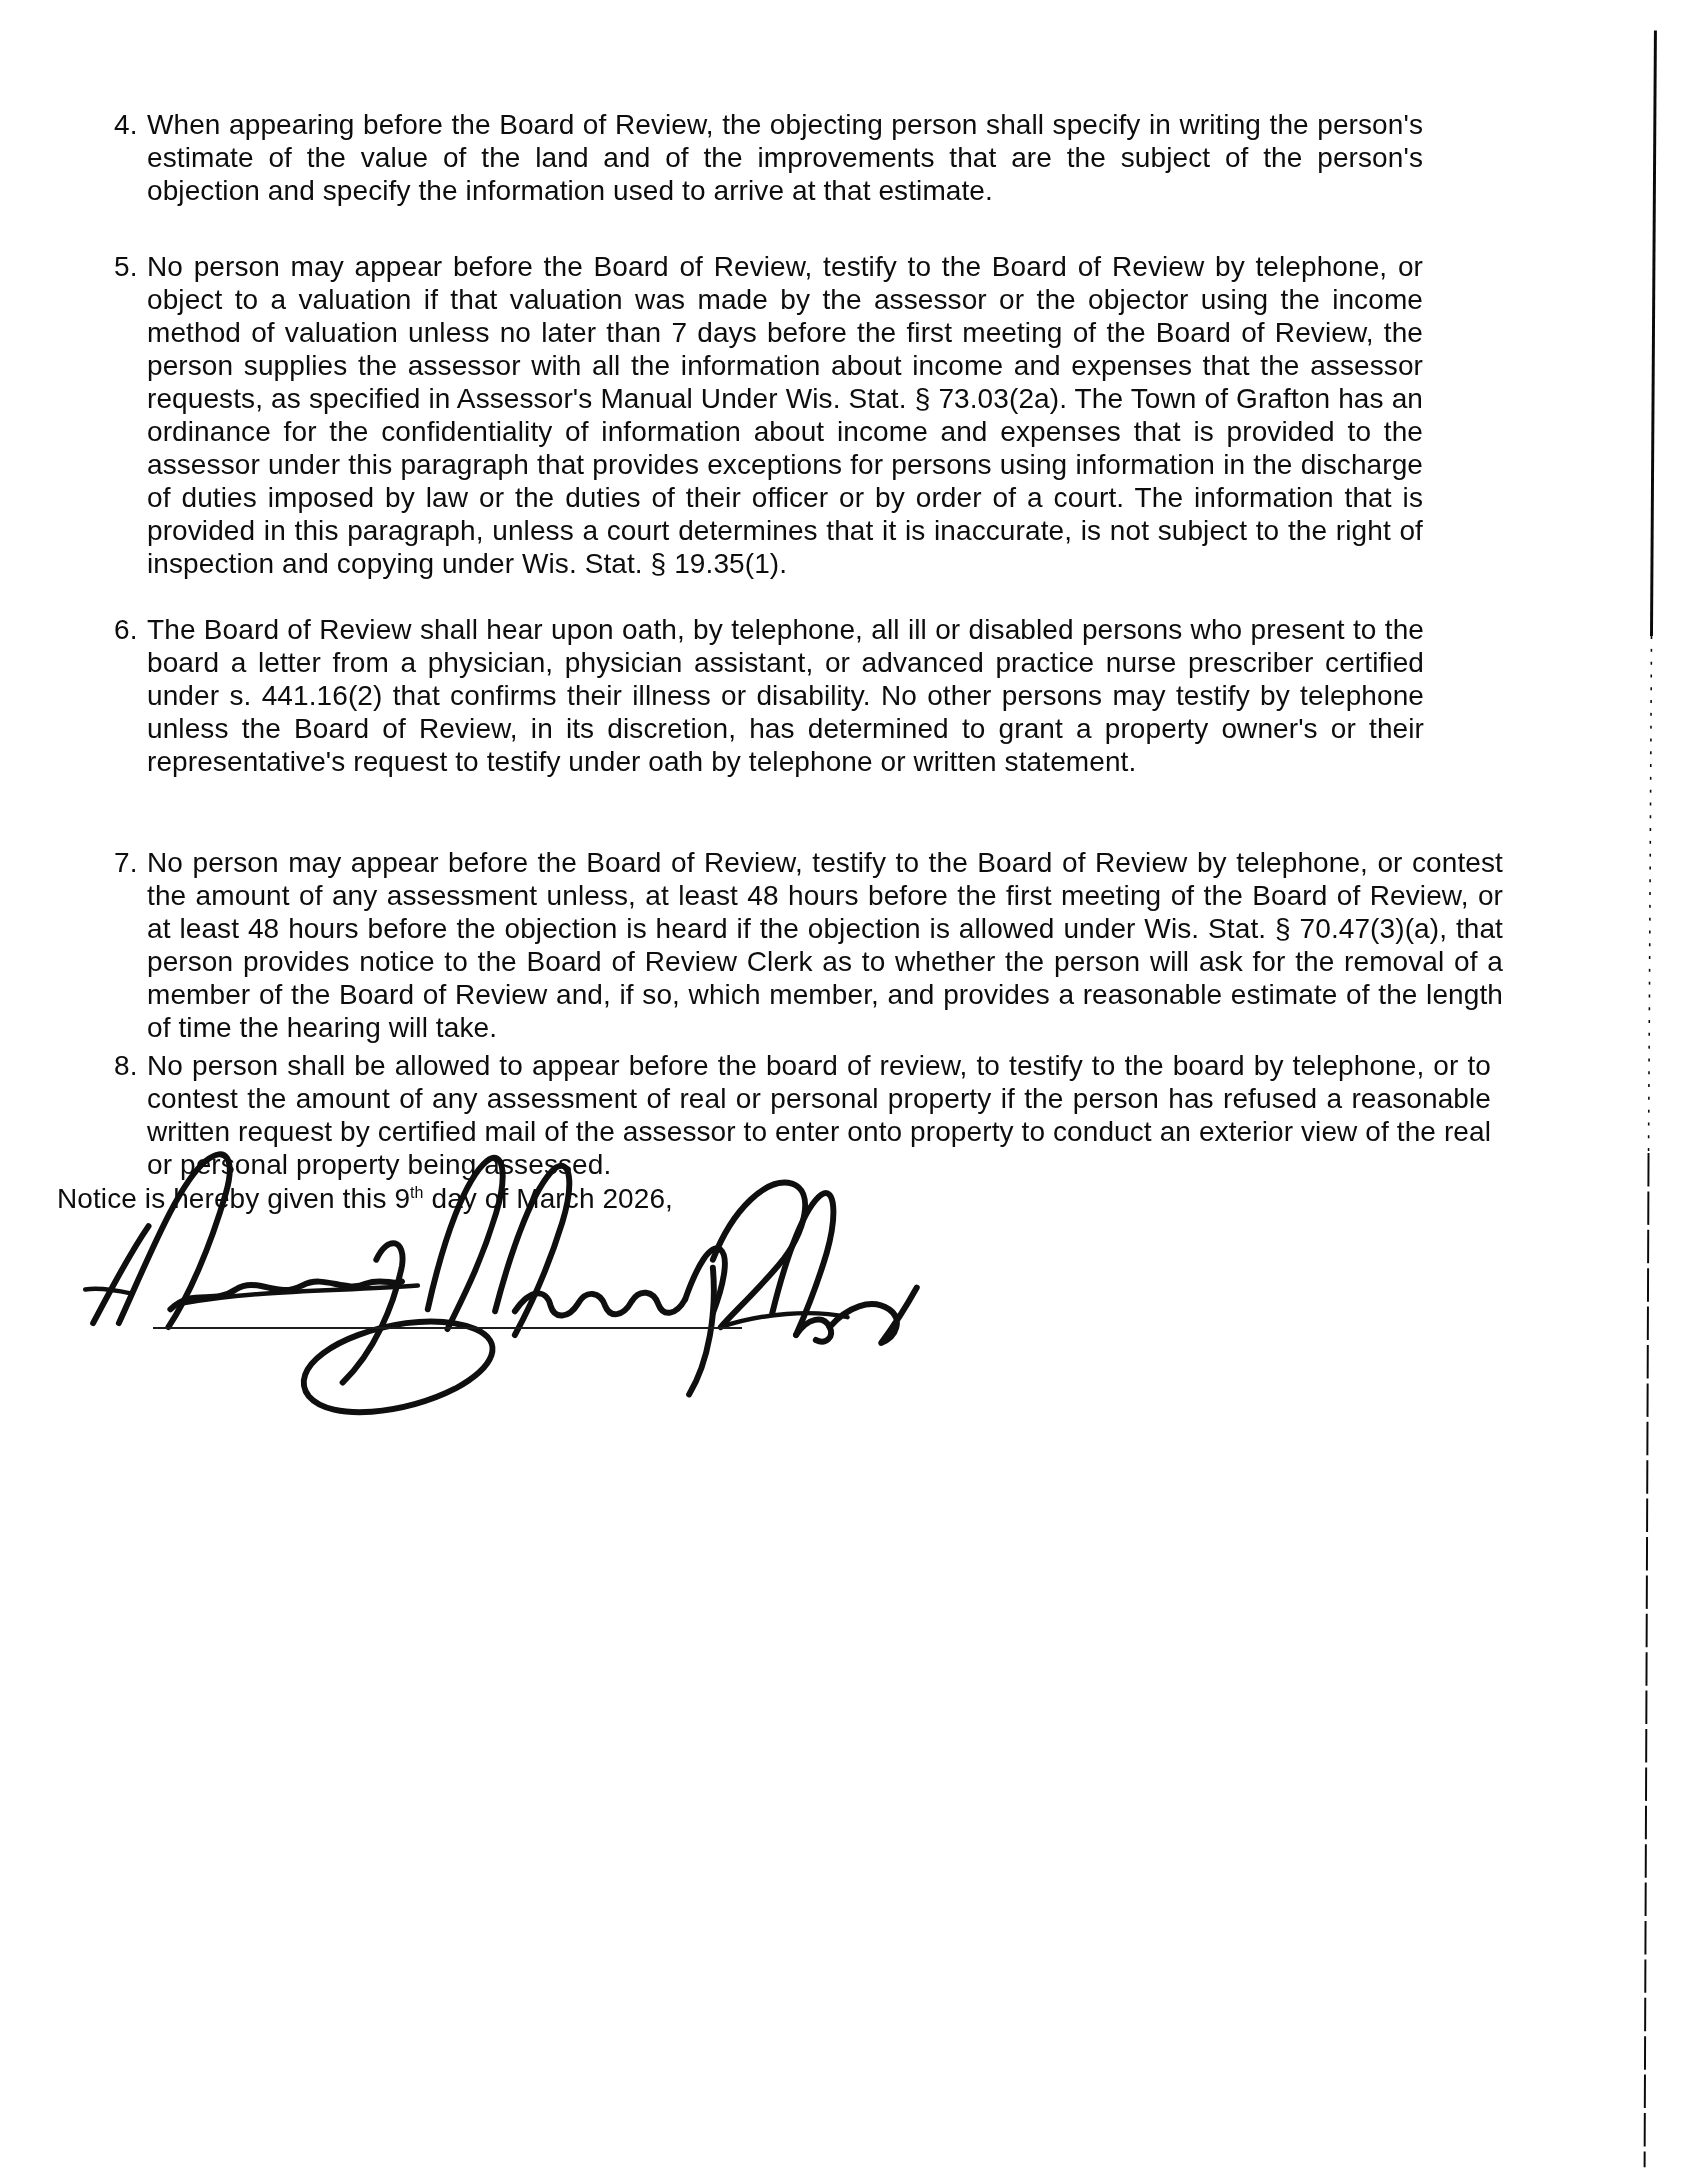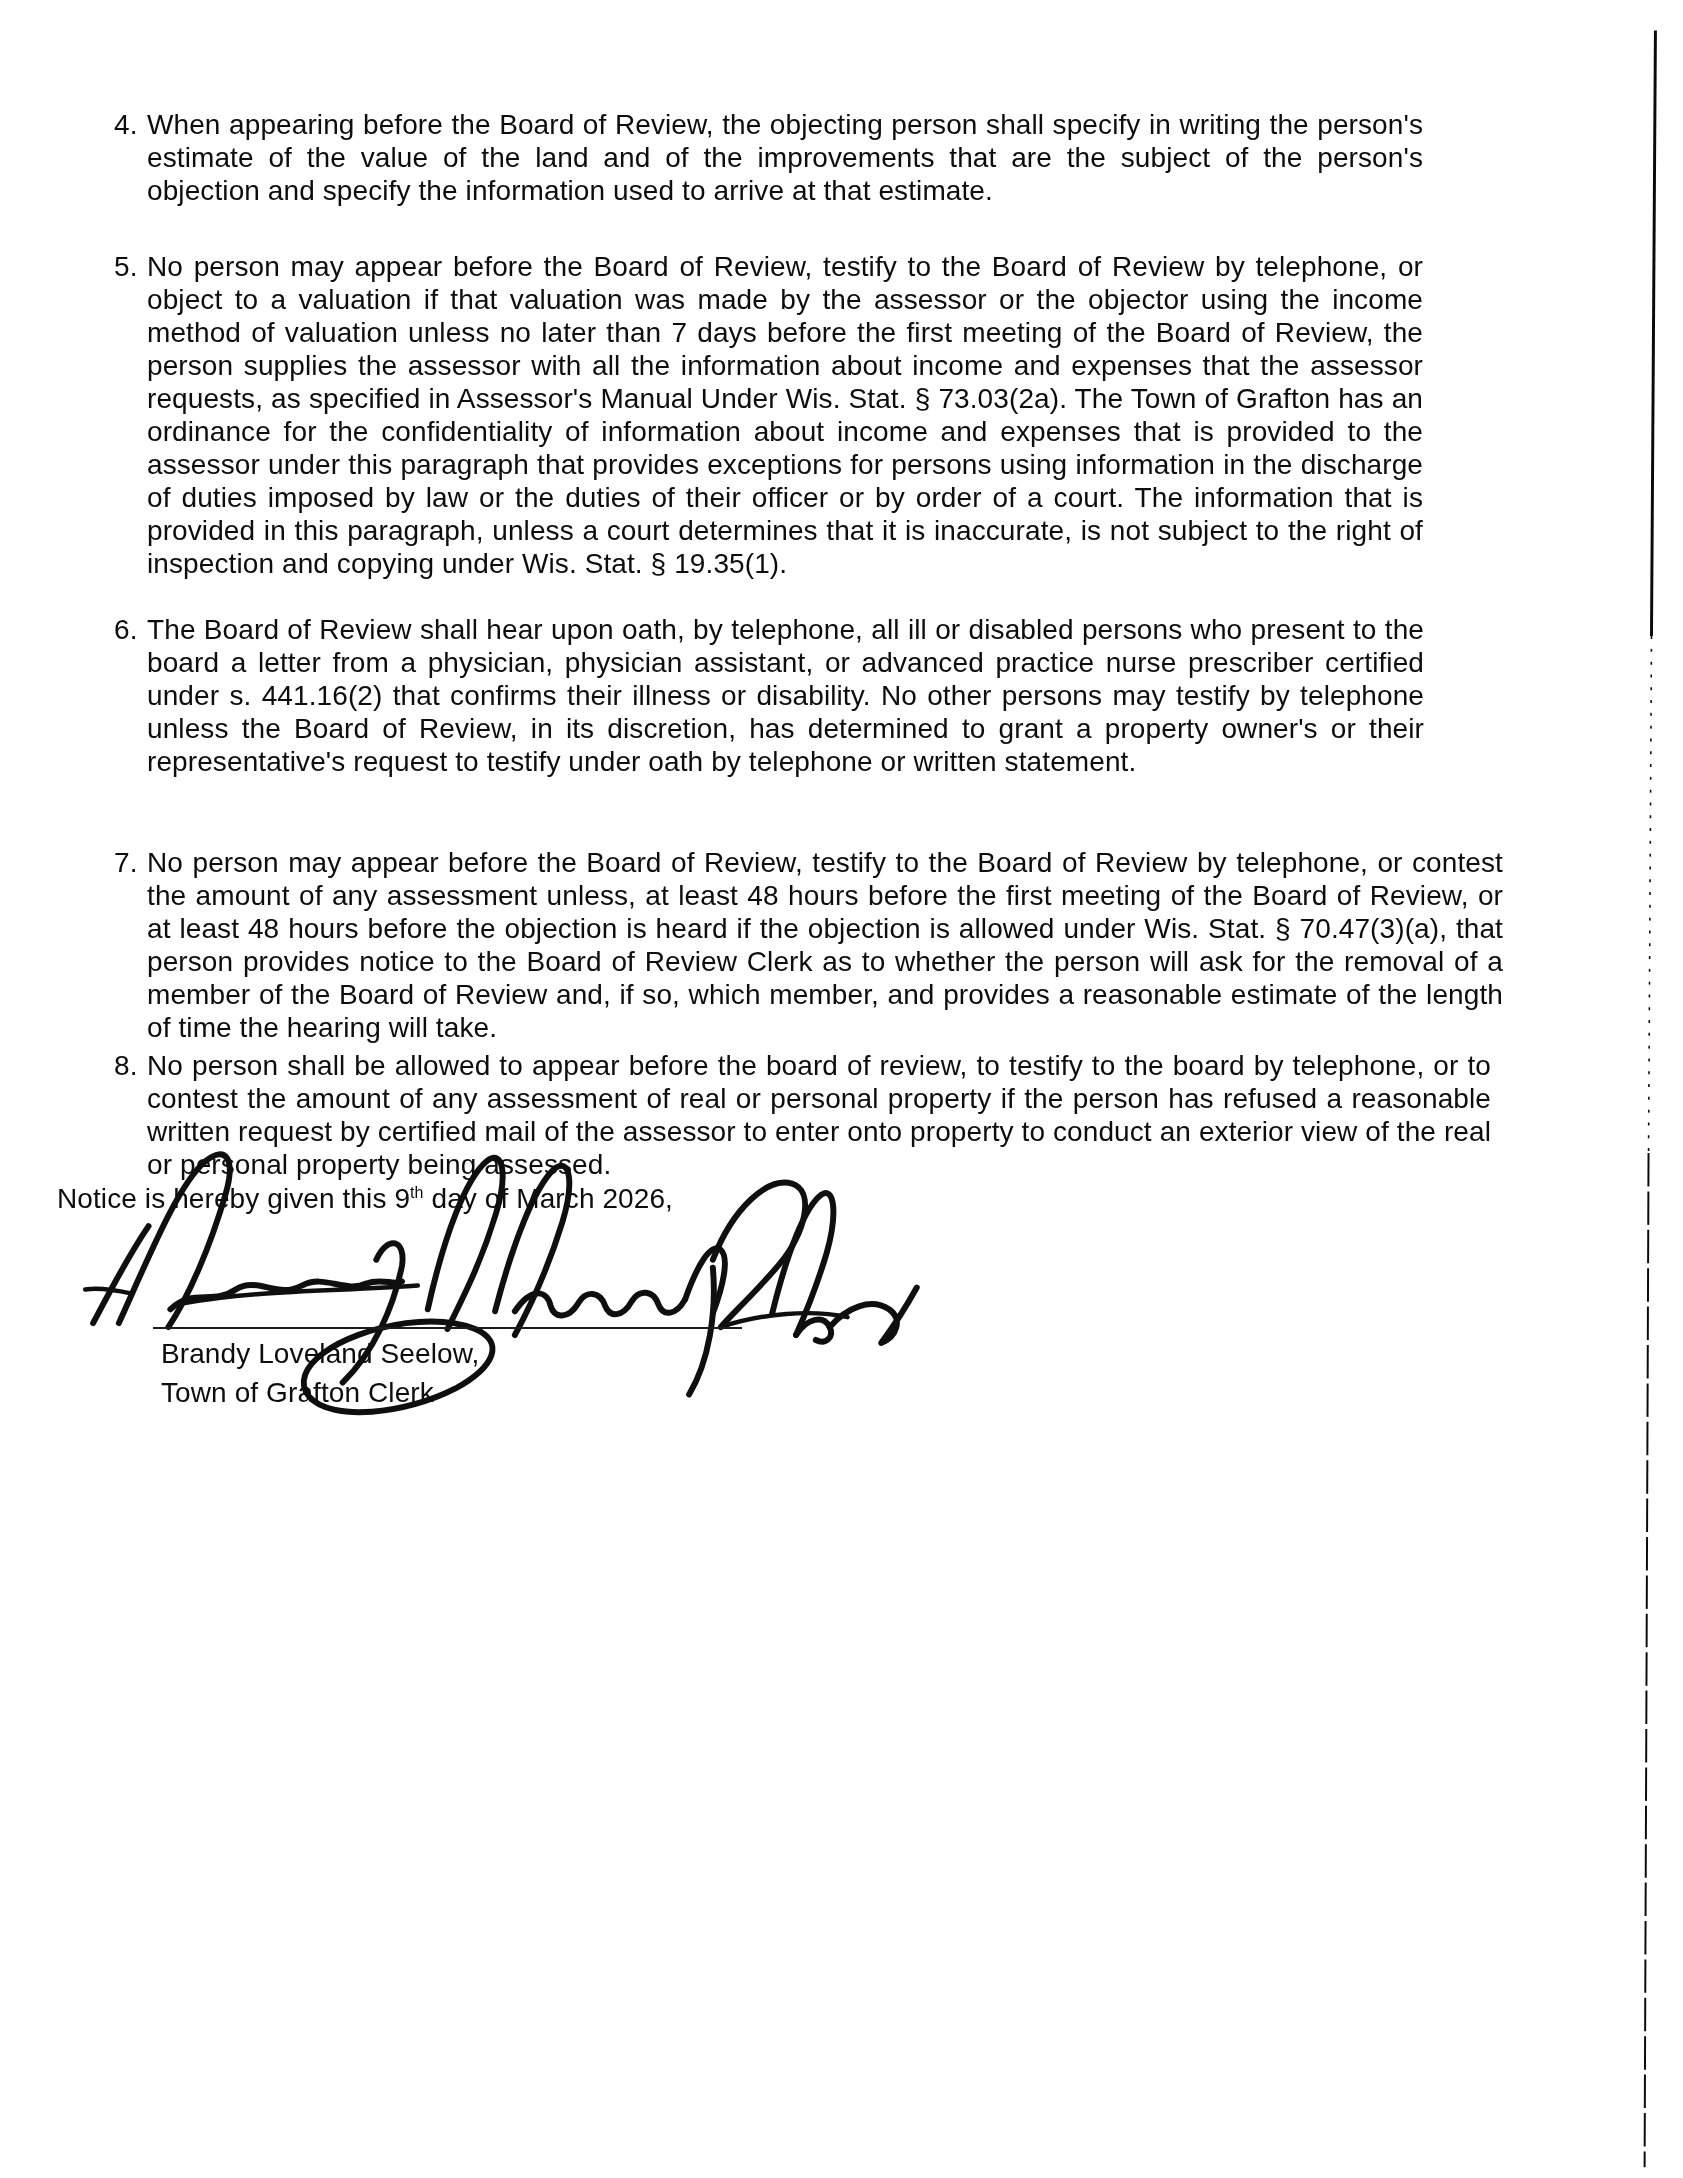--- a/index.html
+++ b/index.html
@@ -111,24 +111,20 @@
     <path class="thin" d="M 648,190 C 690,176 740,172 776,180"></path>
 
     <path d="M 700,176 C 715,115 733,68 750,56 C 763,48 766,76 755,115 C 744,152 732,180 724,198"></path>
 
     <path d="M 724,198 C 736,180 752,178 758,190 C 763,200 754,208 744,203"></path>
     <path d="M 758,190 C 775,170 800,160 818,172 C 832,182 826,200 810,206 C 822,190 836,168 846,150"></path>
   </svg>
 
   <div class="sig-line"></div>
 
-  <div class="sig-name">
-    <div>Brandy Loveland Seelow,</div>
-    <div>Town of Grafton Clerk</div>
-  </div>
 
   <svg class="artifact-svg" width="64" height="2178" viewBox="0 0 65 2200" aria-hidden="true">
     <line x1="37" y1="25" x2="33" y2="640" stroke-width="3"></line>
     <line x1="33" y1="640" x2="30" y2="1165" stroke-width="1.6" stroke-dasharray="3 10"></line>
     <line x1="30" y1="1165" x2="26" y2="2195" stroke-width="2" stroke-dasharray="34 5"></line>
   </svg>
 
 </div>
 
 

